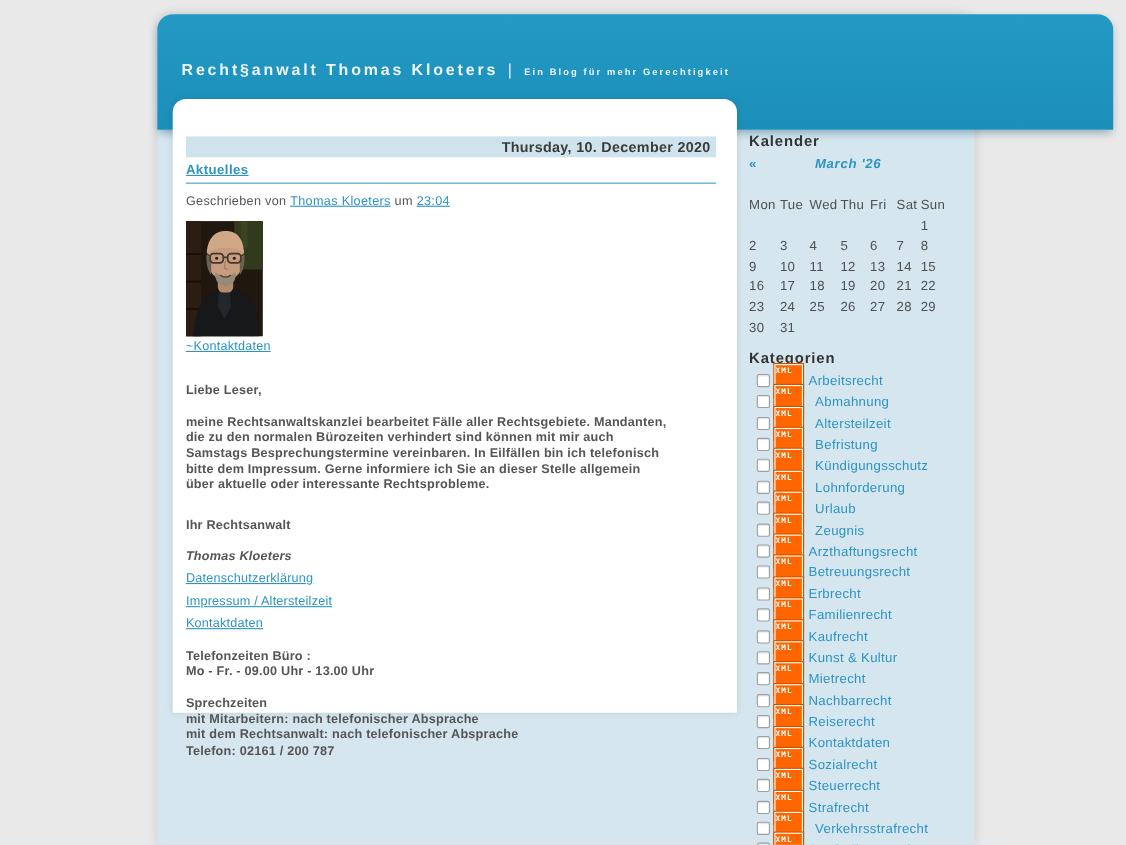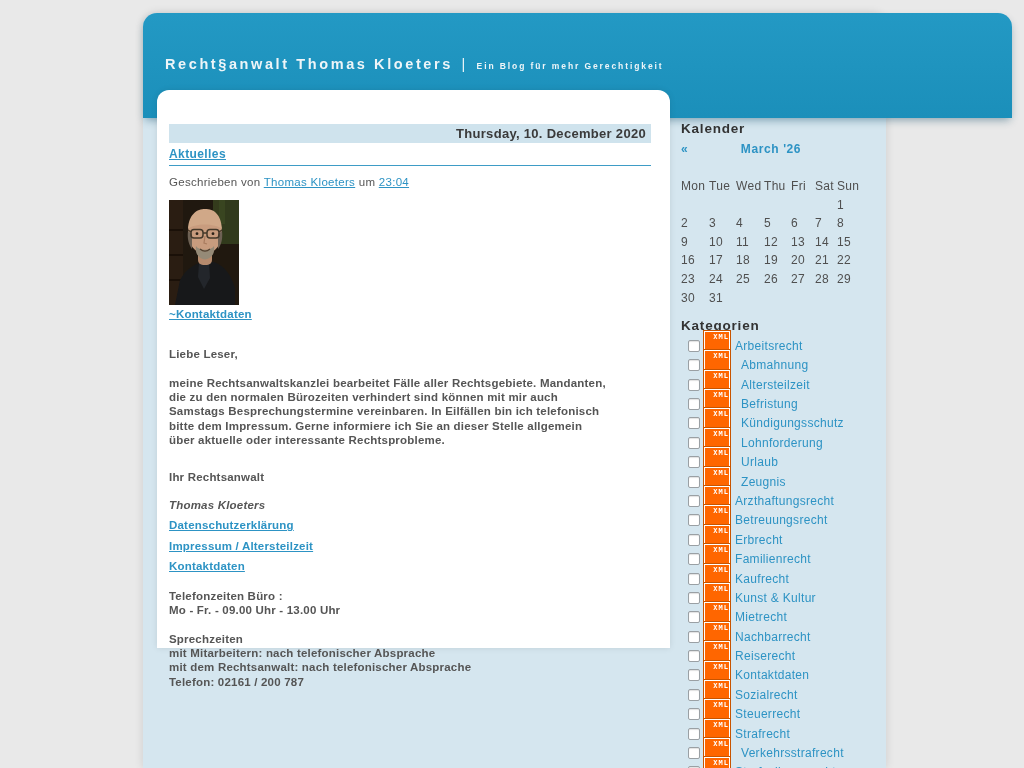--- a/index.html
+++ b/index.html
@@ -48,62 +48,62 @@
   }
   .post-cat a {
     color:#2d93c4; font-size:12px; font-weight:bold; letter-spacing:.4px;
     text-decoration:underline;
   }
   .byline { margin-top:9px; font-weight:normal; font-size:11.5px; color:#555;
     letter-spacing:.3px; white-space:nowrap; }
   .byline a { color:#2d93c4; text-decoration:underline; }
   .photo { margin-top:10px; width:70px; height:105px; display:block; }
   .photo-link { display:inline-block; margin-top:2px; }
-  a.blue-link { color:#2d93c4; text-decoration:underline; font-weight:bold;
+  a.blue-link { color:#2d93c4; text-decoration:underline; font-weight:normal;
     font-size:11.5px; letter-spacing:.2px; }
   .salutation { margin-top:26px; white-space:nowrap; }
   .bodytext { margin-top:14px; }
   .bodytext .bline { white-space:nowrap; }
   .bodytext a { color:#2d93c4; text-decoration:underline; }
   .signoff { margin-top:22px; white-space:nowrap; }
   .signature { margin-top:14px; font-style:italic; white-space:nowrap; }
   .footlink { margin-top:6px; white-space:nowrap; }
   .hours { margin-top:15px; white-space:nowrap; }
   .hours2 { margin-top:14px; white-space:nowrap; }
 
   .sidebar { position:absolute; left:538px; top:108px; width:200px; }
   .side-h {
     color:#333; font-size:13.5px; font-weight:bold; letter-spacing:.8px;
     white-space:nowrap;
   }
   .cal-nav { margin-top:6px; position:relative; height:15px; width:180px; }
   .cal-prev { position:absolute; left:0; top:0; color:#2d93c4; font-weight:bold;
     font-size:12px; text-decoration:none; }
   .cal-month { display:block; text-align:center; color:#2d93c4; font-weight:bold;
-    font-size:12px; letter-spacing:.6px; }
+    font-size:12px; letter-spacing:.6px;font-style:italic; }
   .cal-grid {
     margin-top:20px; display:grid; width:184px;
     grid-template-columns:28px 27px 28px 27px 24px 22px 28px;
     grid-auto-rows:18.6px; color:#4f4f4f; font-size:12px; letter-spacing:.3px;
   }
   .cal-cell { line-height:18.6px; white-space:nowrap; }
 
   .cats { margin-top:11px; }
   .cat-list { margin-top:3px; }
   .cat-row { display:flex; align-items:center; height:19.4px; }
   .checkbox {
     width:12px; height:12px; margin-left:7px; background:#fff;
     border:1px solid #9aa0a4; border-radius:2px; flex:0 0 auto;
     box-shadow:inset 0 1px 1px rgba(0,0,0,.12);
   }
   .xml-badge {
     margin-left:4px; width:26px; height:30px; background:#ff6600;
     border:1px solid #ffffff; box-shadow:0 0 0 1px #c85400;
     color:#fff; font-size:7px; font-weight:bold; letter-spacing:1px;
-    text-align:right; line-height:11px; flex:0 0 auto;
+    text-align:left; line-height:11px; flex:0 0 auto;
     font-family:"DejaVu Sans Mono",monospace; text-decoration:none;
     display:block;
   }
   .cat-link { margin-left:5px; color:#2d93c4; font-size:12px;
     letter-spacing:.3px; text-decoration:none; white-space:nowrap; }
   .cat-link.sub { margin-left:11px; }
 </style>
 </head>
 <body>
 

